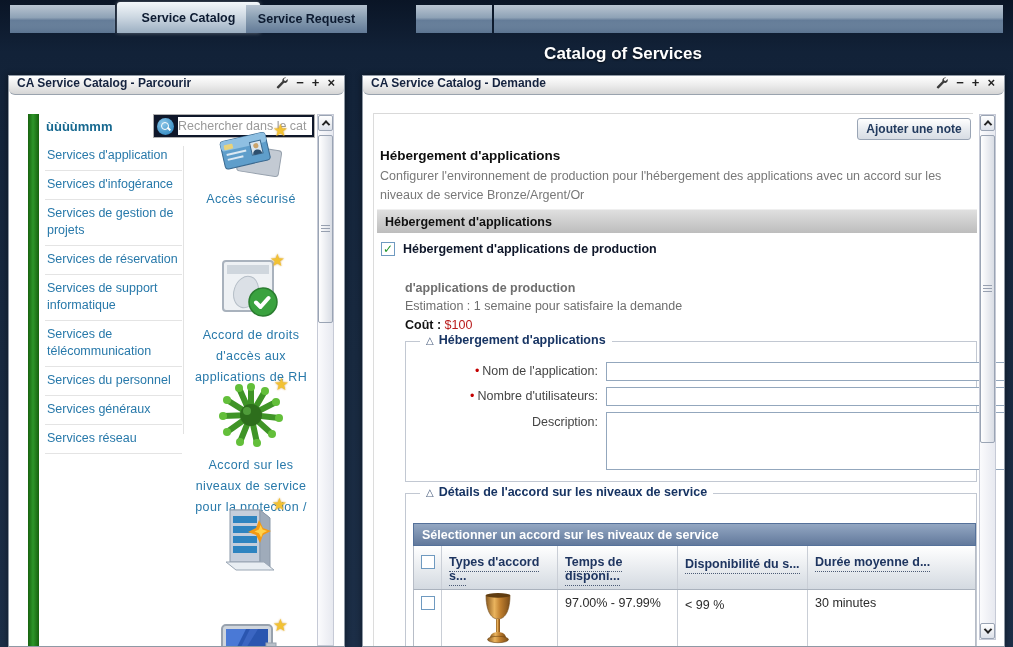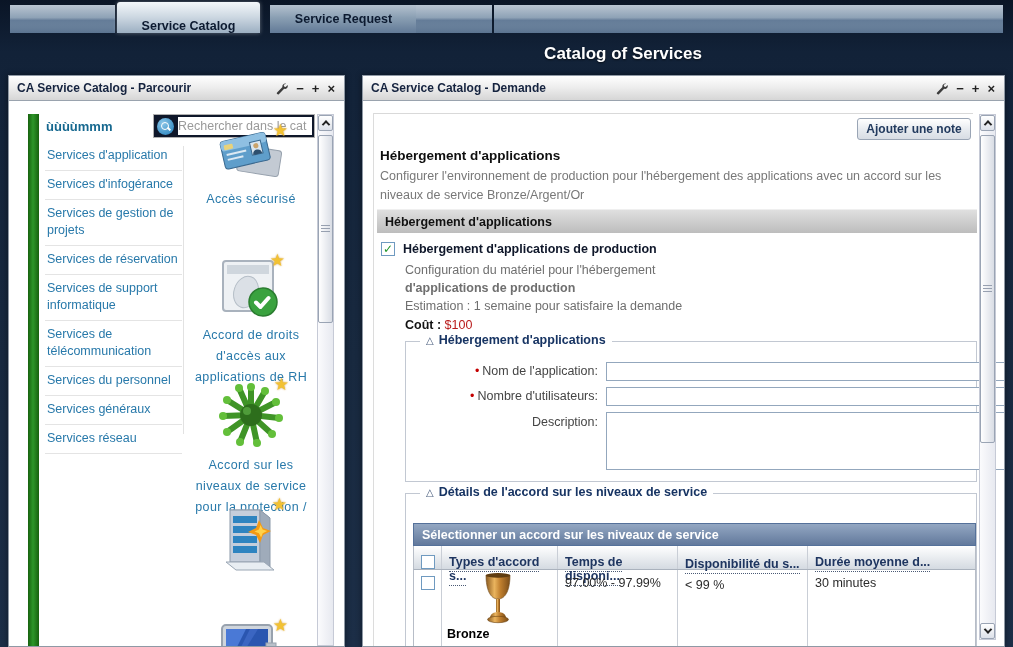--- a/index.html
+++ b/index.html
@@ -18,22 +18,22 @@
     font-weight:bold; color:#0c1a30; font-size:12.5px; cursor:default; }
   .tab-inactive { top:0; height:28px; background:linear-gradient(180deg,#b4c1cf 0%,#8a9fb3 45%,#627a97 100%); }
   .tab-active { top:-3px; height:31px; border-radius:3px 3px 0 0;
     background:linear-gradient(180deg,#f3f7fa 0%,#cdd8e2 48%,#9cafc2 100%);
     box-shadow:0 0 4px rgba(255,255,255,.35); }
   .page-title { position:absolute; left:623px; top:44px; transform:translateX(-50%);
     color:#fff; font-size:17px; font-weight:bold; white-space:nowrap; text-shadow:0 1px 2px rgba(0,0,0,.6); }
   
   .panel { position:absolute; top:75px; bottom:0; background:#fff;
     border:1px solid #8f99a5; box-shadow:0 0 6px rgba(0,0,0,.45); }
-  .panel-hd { height:25px; background:linear-gradient(180deg,#ffffff 0%,#ececec 50%,#d6d6d6 100%);
-    border-bottom:1px solid #9aa3ae; display:flex; align-items:center; }
+  .panel-hd { height:19px; background:linear-gradient(180deg,#ffffff 0%,#ececec 50%,#d6d6d6 100%);
+    border-bottom:1px solid #9aa3ae; display:flex; align-items:flex-start;border-radius:6px; }
   .panel-hd .t { flex:1; padding-left:8px; font-weight:bold; font-size:12px; color:#15233f; }
   .panel-ctl { display:flex; align-items:center; gap:8px; padding-right:9px; }
   .panel-ctl span { font-weight:bold; color:#222; font-size:13px; line-height:13px; cursor:pointer; }
   .panel-bd { position:absolute; top:26px; left:0; right:0; bottom:0; background:#fff; overflow:hidden; }
   #panel-browse { left:8px; width:337px; }
   #panel-request { left:362px; width:643px; }
   
   .greenbar { position:absolute; left:19px; top:12px; width:11px; bottom:0;
     background:linear-gradient(90deg,#17610f,#2d9629 45%,#17610f); }
   .rootlbl { position:absolute; left:37px; top:17px; font-weight:bold; font-size:13px; color:#16688f; }
@@ -92,45 +92,45 @@
   .tri { color:#4a5e7e; font-size:10px; cursor:pointer; }
   .flabel { position:absolute; left:6px; width:186px; text-align:right; color:#454545; }
   .req { color:#c40000; margin-right:3px; }
   .fin { position:absolute; left:200px; width:409px; height:19px; border:1px solid #93a7bd;
     font-family:inherit; font-size:12px; padding:1px 3px; }
   textarea.fin { height:58px; resize:none; }
   
   .slatable { position:absolute; left:7px; top:29px; width:563px; }
   .tcap { height:23px; line-height:23px; padding-left:8px; color:#fff; font-weight:bold;
     background:linear-gradient(180deg,#93a7c2,#62799c); border:1px solid #55719a; }
-  .thead { display:flex; height:24px; background:linear-gradient(180deg,#ffffff,#d4dae1);
+  .thead { display:flex; height:44px; background:linear-gradient(180deg,#ffffff,#d4dae1);
     border-left:1px solid #b7bdc7; border-right:1px solid #b7bdc7; border-bottom:1px solid #aab2bd; }
   .trow { display:flex; height:90px; background:#fff;
     border-left:1px solid #b7bdc7; border-right:1px solid #b7bdc7; }
   .tc { border-right:1px solid #c9ced6; padding:6px 7px; color:#2b2b2b; }
   .tc:last-child { border-right:0; }
   .c0 { width:28px; display:flex; justify-content:center; padding:6px 0; }
   .c1 { width:116px; position:relative; }
   .c2 { width:120px; }
   .c3 { width:130px; line-height:18px; }
   .c4 { flex:1; }
   .thead .tc { font-weight:bold; color:#1e3560; padding-top:9px; }
   .thead .tc span { border-bottom:1px dotted #4a5a75; padding-bottom:2px; cursor:pointer; }
   .bronze-name { position:absolute; left:5px; top:57px; font-weight:bold; color:#000; }
   .trophy { position:absolute; left:36px; top:2px; }
 </style>
 </head>
 <body>
 
 <div class="topbar">
   <div class="seg" style="left:0;width:105px;"></div>
-  <div class="tab tab-active" style="left:107px;width:143px;align-items:flex-end;">
+  <div class="tab tab-active" style="left:107px;width:143px;">
       <span>Service Catalog</span>
     </div>
-  <div class="tab tab-inactive" style="left:260px;width:147px;">
+  <div class="tab tab-inactive" style="left:236px;width:121px;">
       <span>Service Request</span>
     </div>
   <div class="seg" style="left:406px;width:76px;"></div>
   <div class="seg" style="left:484px;width:509px;"></div>
 </div>
 
 <div class="page-title">Catalog of Services</div>
 
 <div class="panel" id="panel-browse">
   <div class="panel-hd">
@@ -306,21 +306,20 @@
 
     <div class="btn" style="left:494px; top:16px; width:114px; height:22px; line-height:20px;">Ajouter une note</div>
 
     <div class="rq-title">Hébergement d'applications</div>
     <div class="rq-desc">Configurer l'environnement de production pour l'hébergement des applications avec un accord sur les niveaux de service Bronze/Argent/Or</div>
 
     <div class="secbar">Hébergement d'applications</div>
 
     <div class="cb" style="position:absolute; left:18px; top:140px;"><span>✓</span></div>
     <div class="optlbl">Hébergement d'applications de production</div>
-    <div class="gtxt" style="top:161px;">Configuration du matériel pour l'hébergement</div>
     <div class="gtxt" style="top:179px;font-weight:bold;">d'applications de production</div>
     <div class="gtxt" style="top:197px;">Estimation : 1 semaine pour satisfaire la demande</div>
     <div style="position:absolute; left:42px; top:216px;">
       <span style="font-weight:bold; color:#111;">Coût :</span>
       <span style="color:#b91c1c;">$100</span>
     </div>
 
     <div class="fs" style="left:42px; top:239px; width:572px; height:141px;">
       <div class="legend">
         <span class="tri">△</span>

